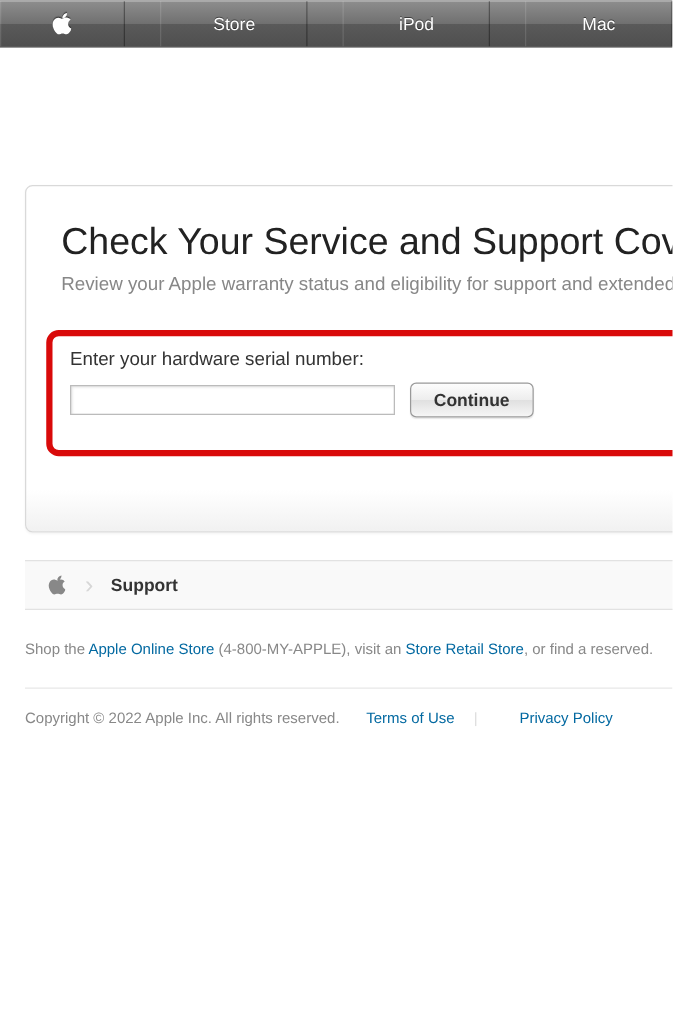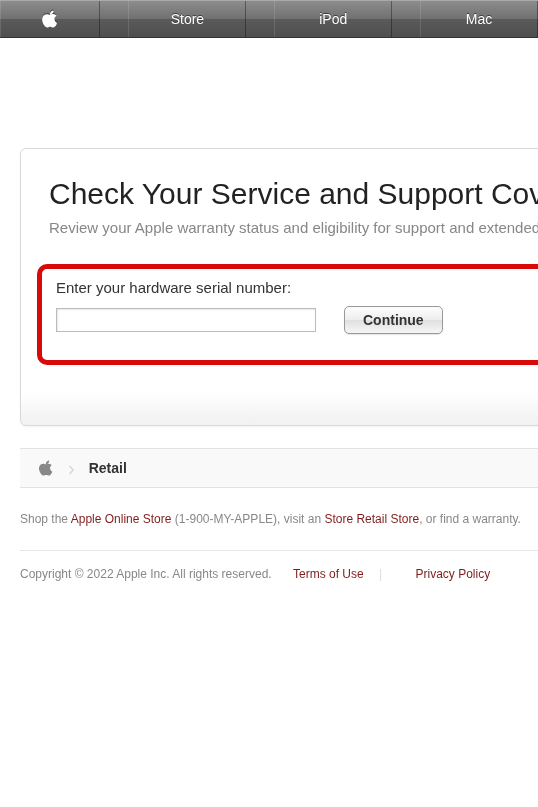--- a/index.html
+++ b/index.html
@@ -62,21 +62,21 @@
       border-radius: 10px;
       margin-left: -12px;
       padding: 10px 14px 16px 14px;
       width: 512px;
     }
     .serial-label {
       font-size: 15px;
       color: #333;
       margin-bottom: 10px;
     }
-    .input-row { display: flex; align-items: center; gap: 28px; margin-bottom: 10px; }
+    .input-row { display: flex; align-items: center; gap: 12px; margin-bottom: 10px; }
     .serial-input {
       width: 260px;
       height: 24px;
       border: 1px solid #bbb;
       box-shadow: inset 1px 1px 2px rgba(0,0,0,0.1);
       padding: 2px 6px;
       font-size: 13px;
     }
     .continue-btn {
       height: 28px;
@@ -113,21 +113,21 @@
     }
     .bc-chevron { color: #d7d7d7; font-size: 20px; margin: 0 14px 0 8px; }
     .bc-support { font-size: 14px; font-weight: bold; color: #333; }
     .footer-text {
       margin: 22px 0 0 20px;
       font-size: 12px;
       color: #888;
       line-height: 1.5;
       white-space: nowrap;
     }
-    .footer-link { color: #7f1d1d; text-decoration: none; }
+    .footer-link { color: #0369a1; text-decoration: none; }
     .copyright-row {
       margin: 22px 0 0 20px;
       border-top: 1px solid #e7e7e7;
       padding-top: 16px;
       font-size: 12px;
       color: #888;
       white-space: nowrap;
     }
     .copyright-row .footer-link { margin-left: 18px; }
     .sep { color: #ddd; margin: 0 12px; }
@@ -160,25 +160,25 @@
   </div>
 </div>
 
 <div class="breadcrumb-bar">
   <span class="bc-home">
     <svg class="apple-mini" viewBox="0 0 170 170">
         <path d="M150.4 130.3c-2.5 5.6-5.5 10.8-9.1 15.5-4.8 6.4-8.8 10.8-11.8 13.2-4.7 4-9.7 6-15.1 6.1-3.8 0-8.4-1.1-13.7-3.3-5.3-2.2-10.2-3.3-14.6-3.3-4.7 0-9.7 1.1-15.1 3.3-5.4 2.2-9.7 3.4-13 3.4-5.1.1-10.3-2-15.4-6.3-3.3-2.7-7.4-7.3-12.4-13.9-5.3-7-9.7-15.2-13.1-24.5C12.3 110.3 10.4 100 10.4 90c0-11.4 2.5-21.2 7.4-29.4 3.9-6.6 9-11.8 15.5-15.6 6.4-3.8 13.4-5.8 20.9-5.9 4 0 9.3 1.3 15.8 3.8 6.5 2.5 10.7 3.8 12.5 3.8 1.4 0 6-1.5 13.9-4.5 7.4-2.8 13.7-3.9 18.8-3.5 13.9 1.1 24.3 6.6 31.2 16.4-12.4 7.5-18.5 18.1-18.4 31.6.1 10.5 3.9 19.3 11.5 26.2 3.4 3.2 7.2 5.7 11.5 7.4-.9 2.7-1.9 5.3-2.9 7.8zM119.1 7.3c0 8.5-3.1 16.4-9.3 23.8-7.5 8.7-16.5 13.8-26.3 13 .1-1 .2-2.1.2-3.2 0-8.2 3.6-16.9 9.9-24 3.2-3.6 7.2-6.6 12.1-9 4.9-2.3 9.5-3.6 13.8-3.9.1 1.1.1 2.2.1 3.3z"></path>
       </svg>
   </span>
   <span class="bc-chevron">›</span>
-  <span class="bc-support">Retail</span>
+  <span class="bc-support">Support</span>
 </div>
 
 <div class="footer-text">
-  <span>Shop the </span><a class="footer-link">Apple Online Store</a><span> (1-900-MY-APPLE), visit an </span><a class="footer-link">Store Retail Store</a><span>, or find a warranty.</span>
+  <span>Shop the </span><a class="footer-link">Apple Online Store</a><span> (4-800-MY-APPLE), visit an </span><a class="footer-link">Store Retail Store</a><span>, or find a reserved.</span>
 </div>
 
 <div class="copyright-row">
   <span>Copyright © 2022 Apple Inc. All rights reserved.</span>
   <a class="footer-link">Terms of Use</a>
   <span class="sep">|</span>
   <a class="footer-link">Privacy Policy</a>
 </div>
 
 </body></html>

